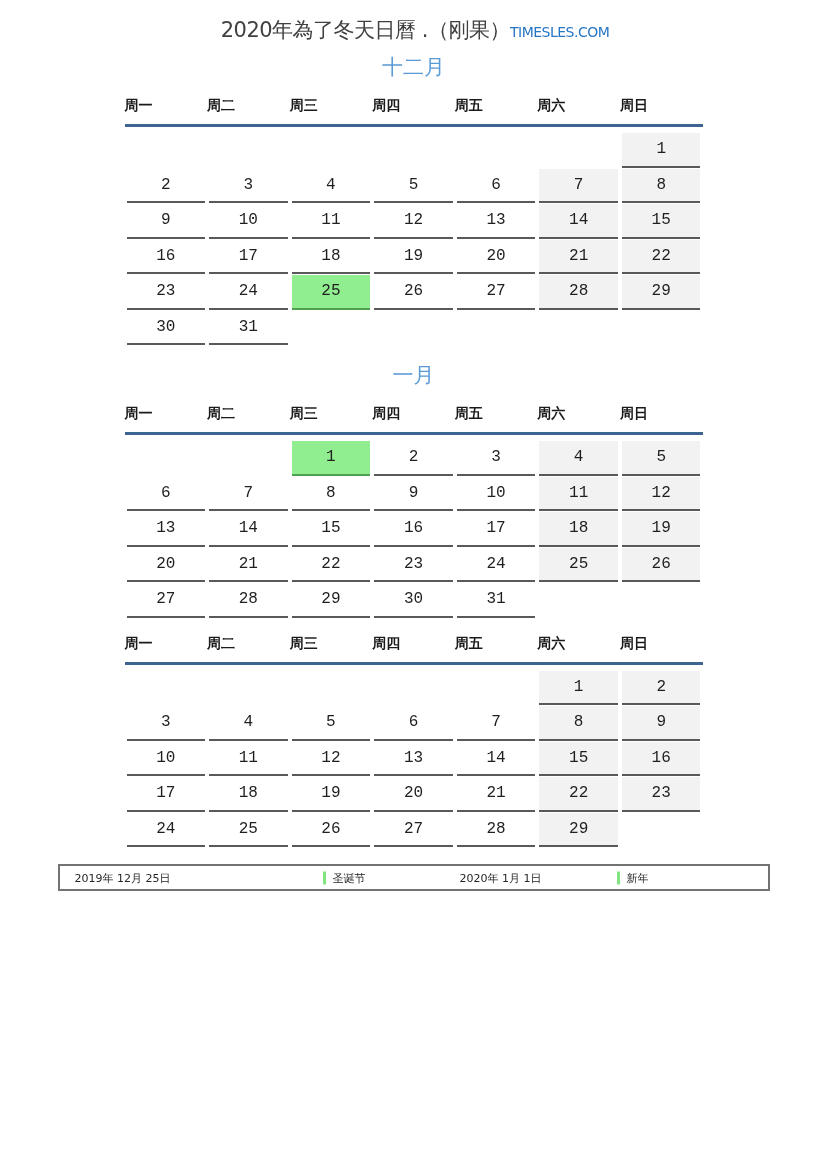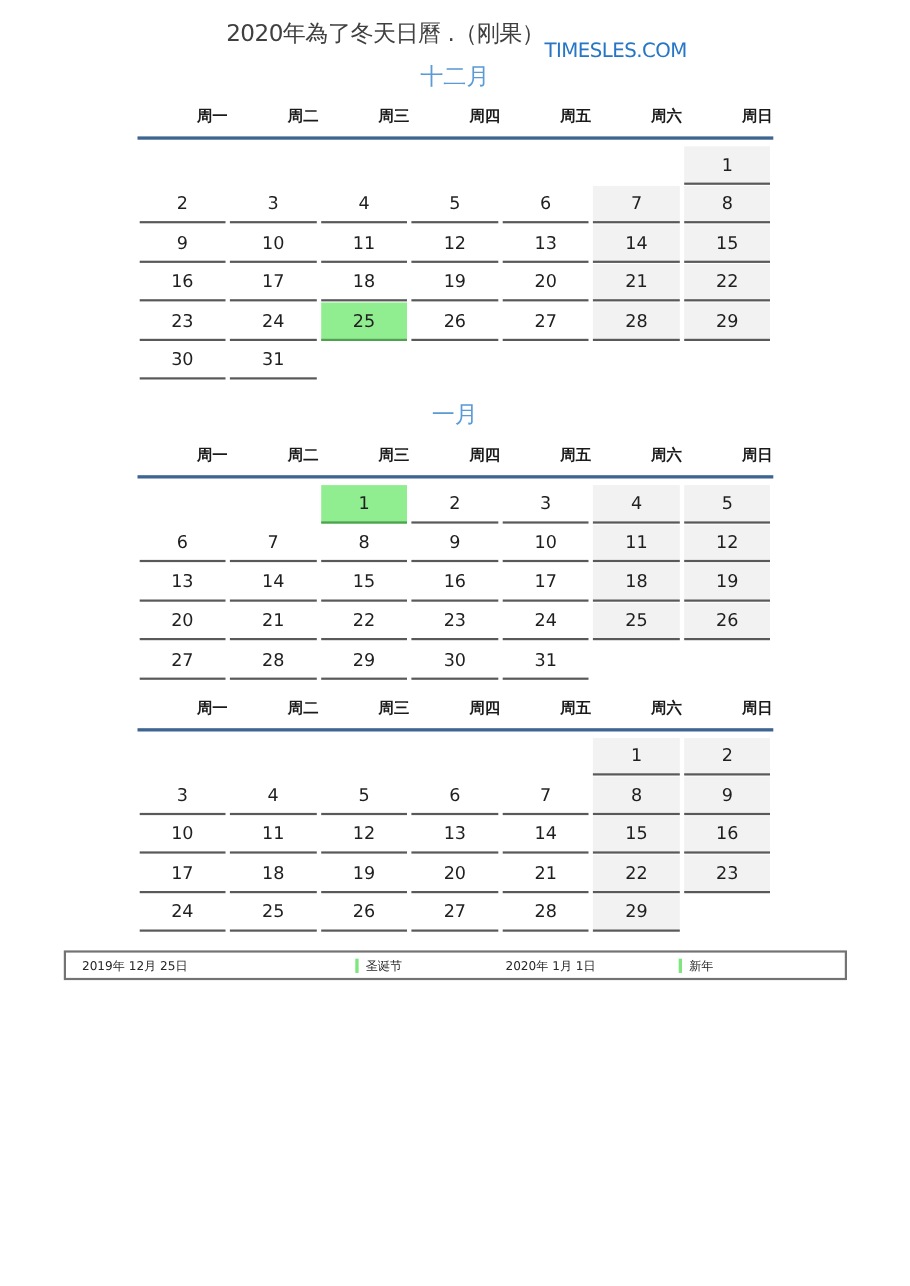--- a/index.html
+++ b/index.html
@@ -25,37 +25,37 @@
   }
   .page-header{
     display:flex;justify-content:center;align-items:flex-start;
     padding:16px 59px 0 62px;
     height:50px;
   }
   .page-title{
     font-size:21px;color:var(--title-gray);letter-spacing:-0.5px;
   }
   .site-logo{
-    font-size:18px;color:var(--logo-blue);letter-spacing:-0.5px;
-    text-decoration:none;margin-top:20px;
+    font-size:14px;color:var(--logo-blue);letter-spacing:-0.5px;
+    text-decoration:none;margin-top:8px;
   }
   .months-wrap{
     width:578px;margin:4px auto 0 auto;
   }
-  .month{margin-bottom:17px;}
+  .month{margin-bottom:17px;font-family:Liberation Mono, monospace;}
   .month-title{
     text-align:center;color:var(--accent-blue);
     font-size:21px;line-height:30px;height:30px;
   }
   .weekday-row{
     display:grid;grid-template-columns:repeat(7,1fr);
     margin-top:13px;
   }
   .weekday-label{
-    text-align:right;font-size:14px;font-weight:bold;color:#1a1a1a;
+    text-align:left;font-size:14px;font-weight:bold;color:#1a1a1a;
   }
   .header-line{
     height:3px;background:var(--header-line);margin-top:9px;
   }
   .weeks{margin-top:5px;}
   .week-row{
     display:grid;grid-template-columns:repeat(7,1fr);
     height:35.5px;
   }
   .day-cell{

